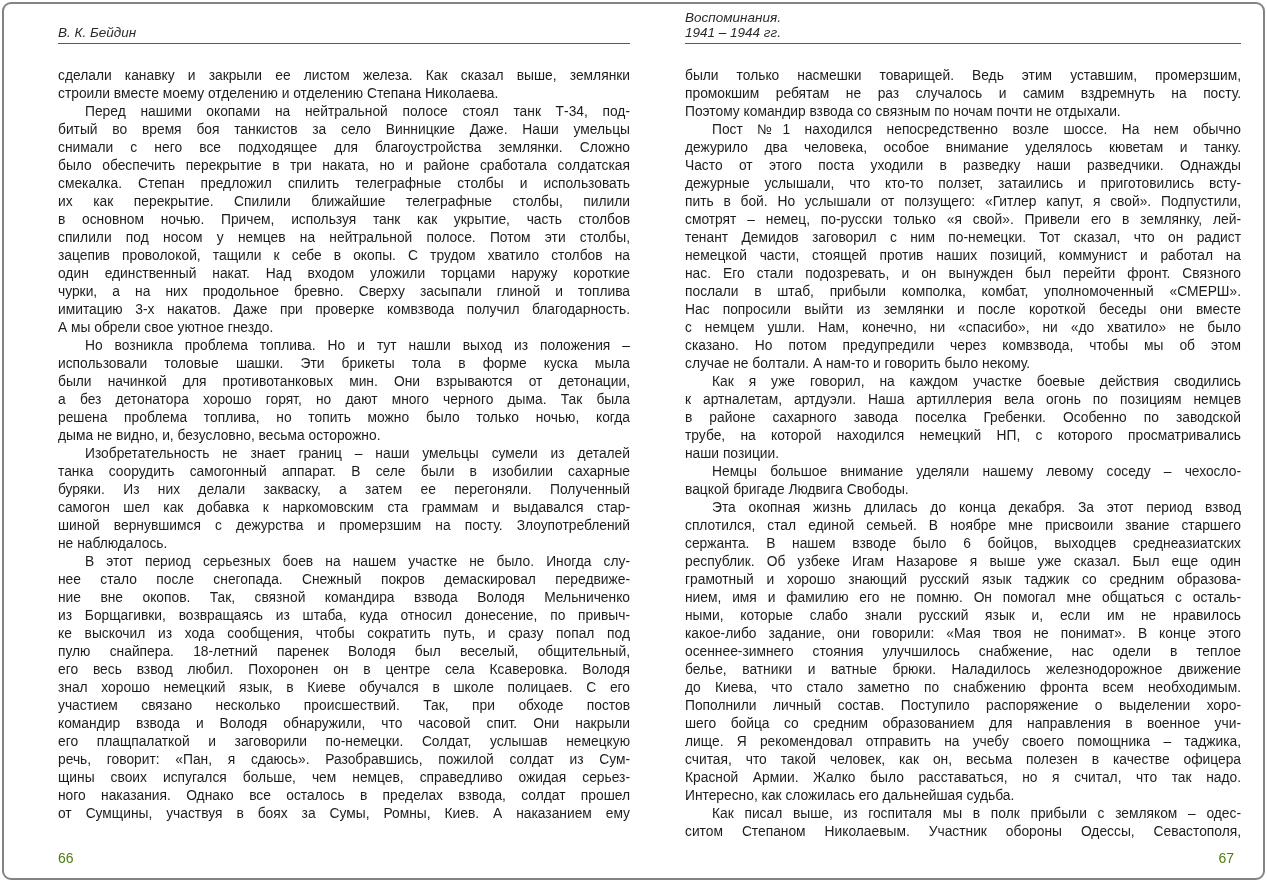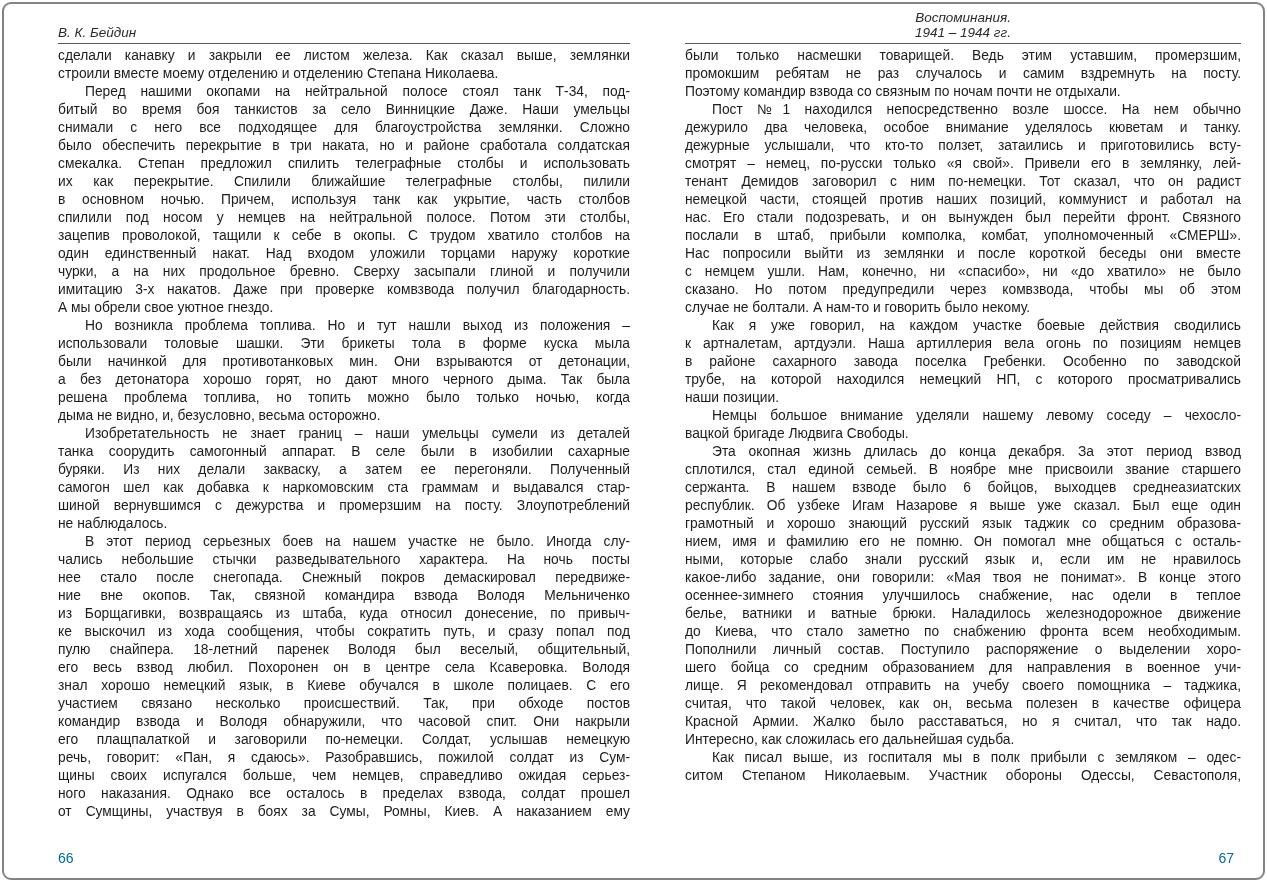--- a/index.html
+++ b/index.html
@@ -28,45 +28,45 @@
   .page-right { margin-left: 55px;  width: 556px; }
 
   .header-zone {
     height: 27px;
     display: flex;
     align-items: flex-end;
     font-style: italic;
     font-size: 13.5px;
     color: #2a2a2a;
   }
-  .header-zone.right-head { justify-content: center; text-align: right; }
+  .header-zone.right-head { justify-content: flex-start; text-align: right; }
   .hdr-two-lines { line-height: 15px; }
   .rule { border-bottom: 1.5px solid #5a5a5a; margin-top: 3px; }
 
   .body-text {
-    margin-top: 3px;
+    margin-top: 23px;
     font-size: 13.8px;
     overflow: hidden;
   }
   .line {
     height: 18px;
     line-height: 18px;
     text-align: justify;
     text-align-last: justify;
     white-space: normal;
     overflow: hidden;
   }
   .line.ind { text-indent: 27px; }
   .line.end { text-align-last: left; }
 
   .pagenum {
     position: absolute;
     bottom: 16px;
     font-size: 14px;
-    color: #0369a1;
+    color: #4d7c0f;
   }
   .pagenum.pn-left  { left: 0; }
   .pagenum.pn-right { right: 7px; }
 </style>
 </head>
 <body>
 
 <div class="frame"></div>
 
 <div class="book">
@@ -82,37 +82,36 @@
         <div class="line ind">Перед нашими окопами на нейтральной полосе стоял танк Т-34, под-</div>
         <div class="line">битый во время боя танкистов за село Винницкие Даже. Наши умельцы</div>
         <div class="line">снимали с него все подходящее для благоустройства землянки. Сложно</div>
         <div class="line">было обеспечить перекрытие в три наката, но и районе сработала солдатская</div>
         <div class="line">смекалка. Степан предложил спилить телеграфные столбы и использовать</div>
         <div class="line">их как перекрытие. Спилили ближайшие телеграфные столбы, пилили</div>
         <div class="line">в основном ночью. Причем, используя танк как укрытие, часть столбов</div>
         <div class="line">спилили под носом у немцев на нейтральной полосе. Потом эти столбы,</div>
         <div class="line">зацепив проволокой, тащили к себе в окопы. С трудом хватило столбов на</div>
         <div class="line">один единственный накат. Над входом уложили торцами наружу короткие</div>
-        <div class="line">чурки, а на них продольное бревно. Сверху засыпали глиной и получили</div>
+        <div class="line">чурки, а на них продольное бревно. Сверху засыпали глиной и топлива</div>
         <div class="line">имитацию 3-х накатов. Даже при проверке комвзвода получил благодарность.</div>
         <div class="line end">А мы обрели свое уютное гнездо.</div>
         <div class="line ind">Но возникла проблема топлива. Но и тут нашли выход из положения –</div>
         <div class="line">использовали толовые шашки. Эти брикеты тола в форме куска мыла</div>
         <div class="line">были начинкой для противотанковых мин. Они взрываются от детонации,</div>
         <div class="line">а без детонатора хорошо горят, но дают много черного дыма. Так была</div>
         <div class="line">решена проблема топлива, но топить можно было только ночью, когда</div>
         <div class="line end">дыма не видно, и, безусловно, весьма осторожно.</div>
         <div class="line ind">Изобретательность не знает границ – наши умельцы сумели из деталей</div>
         <div class="line">танка соорудить самогонный аппарат. В селе были в изобилии сахарные</div>
         <div class="line">буряки. Из них делали закваску, а затем ее перегоняли. Полученный</div>
         <div class="line">самогон шел как добавка к наркомовским ста граммам и выдавался стар-</div>
         <div class="line">шиной вернувшимся с дежурства и промерзшим на посту. Злоупотреблений</div>
         <div class="line end">не наблюдалось.</div>
         <div class="line ind">В этот период серьезных боев на нашем участке не было. Иногда слу-</div>
-        <div class="line">чались небольшие стычки разведывательного характера. На ночь посты</div>
         <div class="line">нее стало после снегопада. Снежный покров демаскировал передвиже-</div>
         <div class="line">ние вне окопов. Так, связной командира взвода Володя Мельниченко</div>
         <div class="line">из Борщагивки, возвращаясь из штаба, куда относил донесение, по привыч-</div>
         <div class="line">ке выскочил из хода сообщения, чтобы сократить путь, и сразу попал под</div>
         <div class="line">пулю снайпера. 18-летний паренек Володя был веселый, общительный,</div>
         <div class="line">его весь взвод любил. Похоронен он в центре села Ксаверовка. Володя</div>
         <div class="line">знал хорошо немецкий язык, в Киеве обучался в школе полицаев. С его</div>
         <div class="line">участием связано несколько происшествий. Так, при обходе постов</div>
         <div class="line">командир взвода и Володя обнаружили, что часовой спит. Они накрыли</div>
         <div class="line">его плащпалаткой и заговорили по-немецки. Солдат, услышав немецкую</div>
@@ -131,21 +130,23 @@
         <span>1941 – 1944 гг.</span>
       </span>
     </div>
     <div class="rule"></div>
     <div class="body-text">
         <div class="line">были только насмешки товарищей. Ведь этим уставшим, промерзшим,</div>
         <div class="line">промокшим ребятам не раз случалось и самим вздремнуть на посту.</div>
         <div class="line end">Поэтому командир взвода со связным по ночам почти не отдыхали.</div>
         <div class="line ind">Пост №1 находился непосредственно возле шоссе. На нем обычно</div>
         <div class="line">дежурило два человека, особое внимание уделялось кюветам и танку.</div>
+        <div class="line">Часто от этого поста уходили в разведку наши разведчики. Однажды</div>
         <div class="line">дежурные услышали, что кто-то ползет, затаились и приготовились всту-</div>
+        <div class="line">пить в бой. Но услышали от ползущего: «Гитлер капут, я свой». Подпустили,</div>
         <div class="line">смотрят – немец, по-русски только «я свой». Привели его в землянку, лей-</div>
         <div class="line">тенант Демидов заговорил с ним по-немецки. Тот сказал, что он радист</div>
         <div class="line">немецкой части, стоящей против наших позиций, коммунист и работал на</div>
         <div class="line">нас. Его стали подозревать, и он вынужден был перейти фронт. Связного</div>
         <div class="line">послали в штаб, прибыли комполка, комбат, уполномоченный «СМЕРШ».</div>
         <div class="line">Нас попросили выйти из землянки и после короткой беседы они вместе</div>
         <div class="line">с немцем ушли. Нам, конечно, ни «спасибо», ни «до хватило» не было</div>
         <div class="line">сказано. Но потом предупредили через комвзвода, чтобы мы об этом</div>
         <div class="line end">случае не болтали. А нам-то и говорить было некому.</div>
         <div class="line ind">Как я уже говорил, на каждом участке боевые действия сводились</div>

